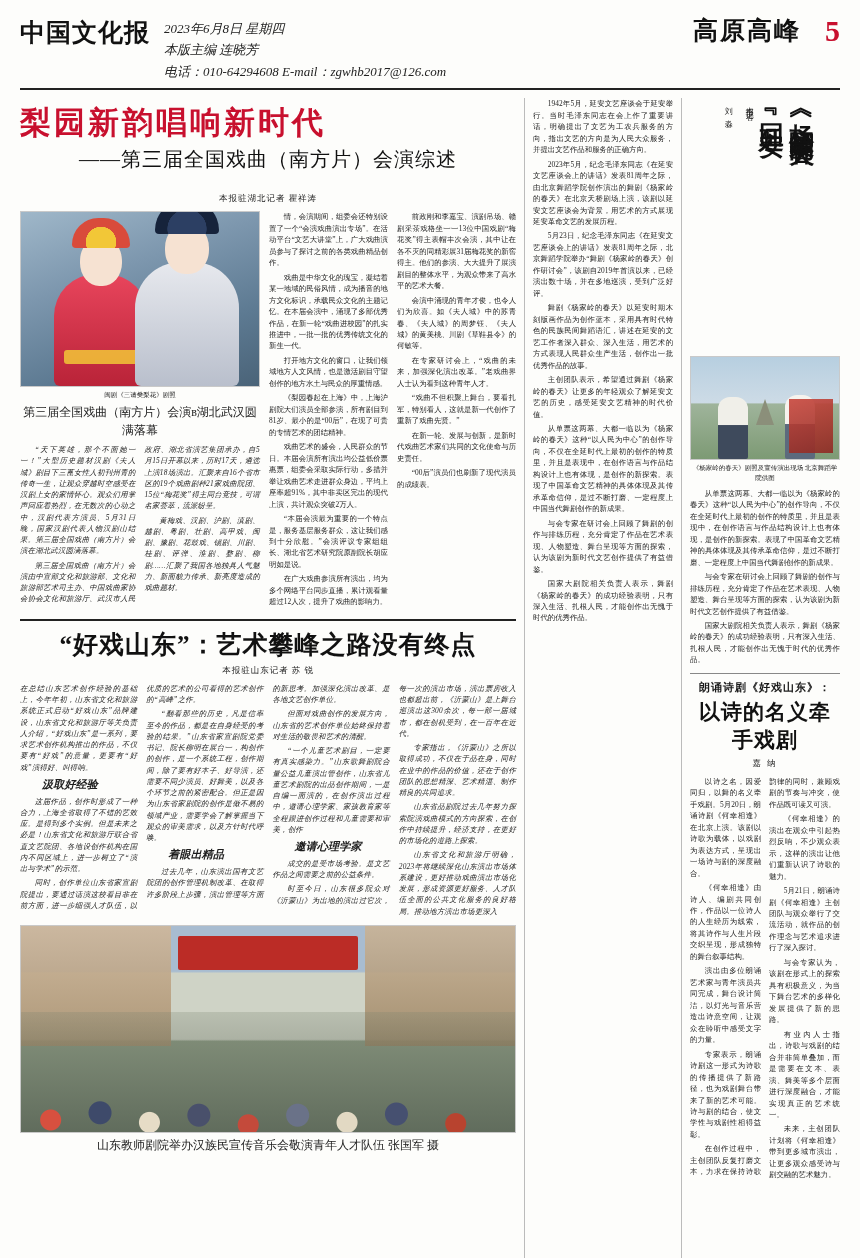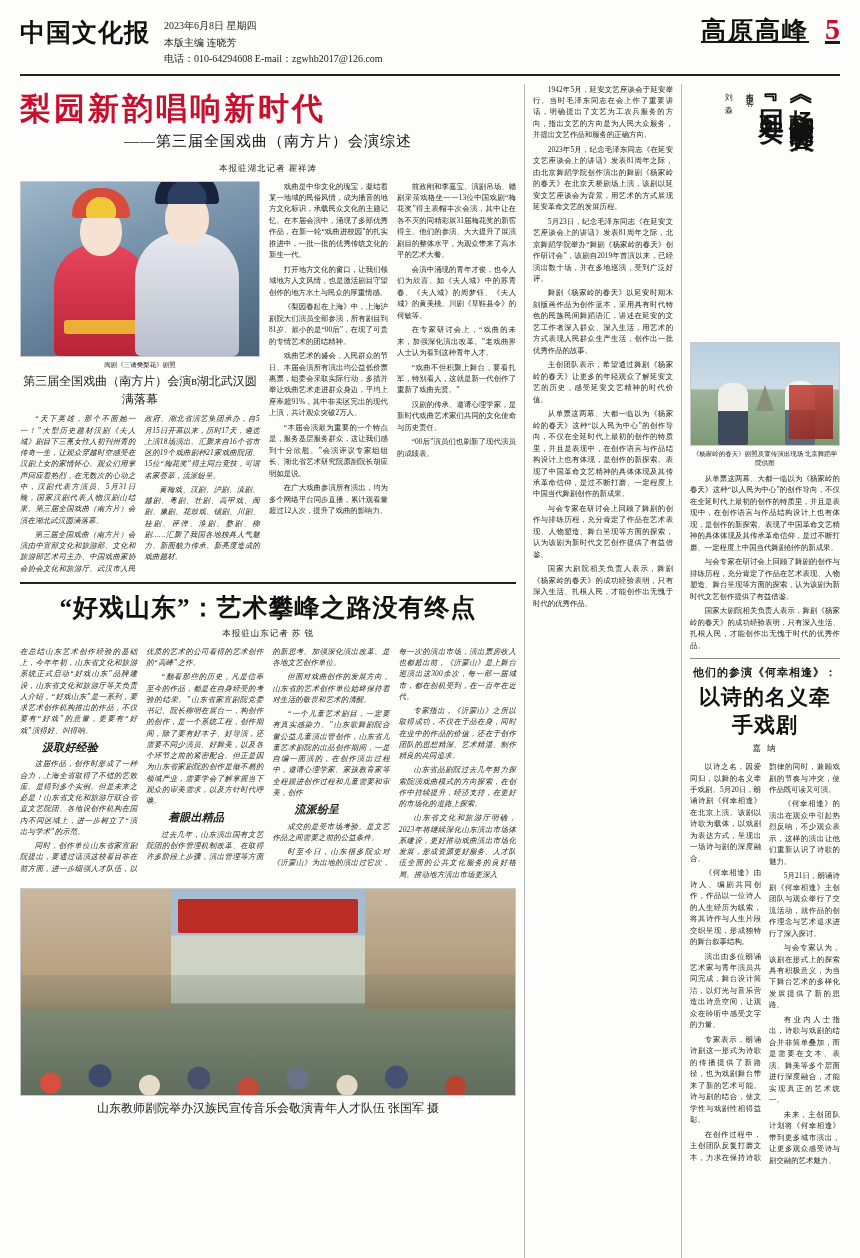--- a/index.html
+++ b/index.html
@@ -36,31 +36,31 @@
   .logo {
     font-family: "Liberation Serif", serif;
     font-size: 25px;
     font-weight: bold;
     letter-spacing: 1px;
     color: #111;
     white-space: nowrap;
     padding-top: 2px;
   }
   .mast-meta {
-    font-size: 10px;
+    font-size: 13px;
     line-height: 1.65;
     color: #222;
     padding-top: 4px;
+    font-style: italic;
   }
   .mast-meta .row { white-space: nowrap; }
   .mast-right {
     display:flex;
-    align-items:flex-start;
-    gap: 16px;
-    text-decoration: underline;
+    align-items:center;
+    gap: 24px;
   }
   .section-title {
     font-size: 25px;
     font-weight: bold;
     letter-spacing: 2px;
     color: #111;
   }
   .page-num {
     font-size: 30px;
     font-weight: bold;
@@ -83,24 +83,24 @@
     text-align:left;
     color:#c8102e;
     font-size: 31px;
     font-weight: bold;
     letter-spacing: 3px;
     margin: 4px 0 2px 0;
     font-family: "Liberation Serif", serif;
   }
   .headline-sub {
     text-align:center;
-    font-size: 15px;
+    font-size: 20px;
     color:#111;
     letter-spacing: 1px;
-    margin-bottom: 12px;
+    margin-bottom: 20px;
   }
   .byline {
     text-align:center;
     font-size: 8.5px;
     color:#222;
     margin-bottom: 6px;
     letter-spacing:1px;
   }
 
   
@@ -326,34 +326,35 @@
             <div class="caption">第三届全国戏曲（南方片）会演в湖北武汉圆满落幕</div>
 
             <div class="textcols" style="column-count:2; margin-top:5px;">
               <p>“天下英雄，那个不面她一一！”大型历史题材汉剧《夫人城》剧目下三蓖女性人初刊州青的传奇一生，让观众穿越时空感受在汉剧上女的家情怀心。观众们用掌声回应着热烈，在无数次的心动之中，汉剧代表方演员、5月31日晚，国家汉剧代表人物汉剧山结果。第三届全国戏曲（南方片）会演在湖北武汉圆满落幕。</p>
               <p>第三届全国戏曲（南方片）会演由中宣部文化和旅游部、文化和旅游部艺术司主办、中国戏曲家协会协会文化和旅游厅、武汉市人民政府、湖北省演艺集团承办，自5月15日开幕以来，历时17天，遴选上演18场演出。汇聚来自16个省市区的19个戏曲剧种21家戏曲院团、15位“梅花奖”得主同台竞技，可谓名家荟萃，流派纷呈。</p>
               <p>黄梅戏、汉剧、沪剧、滇剧、越剧、粤剧、壮剧、高甲戏、闽剧、豫剧、花鼓戏、锡剧、川剧、桂剧、评弹、淮剧、婺剧、柳剧……汇聚了我国各地独具人气魅力、新面貌力传承、新亮度造成的戏曲题材。</p>
             </div>
           </div>
 
           <div style="width:121px;" class="midcol-text">
+            <p>情，会演期间，组委会还特别设置了一个“会演戏曲演出专场”。在活动平台“文艺大讲堂”上，广大戏曲演员参与了探讨之前的各类戏曲精品创作。</p>
             <p>戏曲是中华文化的瑰宝，凝结着某一地域的民俗风情，成为播音的地方文化标识，承载民众文化的主题记忆。在本届会演中，涌现了多部优秀作品，在新一轮“戏曲进校园”的扎实推进中，一批一批的优秀传统文化的新生一代。</p>
             <p>打开地方文化的窗口，让我们领域地方人文风情，也是激活剧目守望创作的地方水土与民众的厚重情感。</p>
             <p>《梨园春起在上海》中，上海沪剧院大们演员全部参演，所有剧目到81岁、最小的是“00后”，在现了可贵的专情艺术的团结精神。</p>
             <p>戏曲艺术的盛会，人民群众的节日。本届会演所有演出均公益低价票惠票，组委会采取实际行动，多措并举让戏曲艺术走进群众身边，平均上座率超91%，其中非卖区完出的现代上演，共计观众突破2万人。</p>
             <p>“本届会演最为重要的一个特点是，服务基层服务群众，这让我们感到十分欣慰。”会演评议专家组组长、湖北省艺术研究院原副院长胡应明如是说。</p>
             <p>在广大戏曲参演所有演出，均为多个网络平台同步直播，累计观看量超过12人次，提升了戏曲的影响力。</p>
           </div>
 
           <div style="width:121px;" class="midcol-text">
             <p>前政刚和李嘉宝、演剧吊场、赣剧采茶戏格坐一一13位中国戏剧“梅花奖”得主表帽丰次会演，其中让在各不灭的同精彩展31届梅花奖的新窖得主。他们的参演、大大提升了展演剧目的整体水平，为观众带来了高水平的艺术大餐。</p>
             <p>会演中涌现的青年才俊，也令人们为欣喜。如《夫人城》中的苏青春、《夫人城》的周梦钰、《夫人城》的黄美桃、川剧《草鞋县令》的何敏等。</p>
             <p>在专家研讨会上，“戏曲的未来，加强深化演出改革。”老戏曲界人士认为看到这种青年人才。</p>
             <p>“戏曲不但积聚上舞台，要看扎军，特别看人，这就是新一代创作了重新了戏曲先贤。”</p>
-            <p>汉剧的传承、邀请心理学家，是新时代戏曲艺术家们共同的文化使命与历史责任。</p>
+            <p>在新一轮、发展与创新，是新时代戏曲艺术家们共同的文化使命与历史责任。</p>
             <p>“00后”演员们也刷新了现代演员的成绩表。</p>
           </div>
         </div>
       </div>
 
       <div class="hr-thick"></div>
 
       <div>
         <div class="headline2">“好戏山东”：艺术攀峰之路没有终点</div>
         <div class="byline">本报驻山东记者    苏  锐</div>
@@ -362,21 +363,21 @@
           <p style="text-indent:0">在总结山东艺术创作经验的基础上，今年年初，山东省文化和旅游系统正式启动“好戏山东”品牌建设，山东省文化和旅游厅等关负责人介绍，“好戏山东”是一系列，要求艺术创作机构推出的作品，不仅要有“好戏”的意量，更要有“好戏”演得好、叫得响。</p>
           <p class="sub-head">汲取好经验</p>
           <p>这届作品，创作时形成了一种合力，上海全省取得了不错的艺效应。是得到多个实例。但是未来之必是！山东省文化和旅游厅联合省直文艺院团、各地设创作机构在国内不同区域上，进一步树立了“演出与学术”的示范。</p>
           <p>同时，创作单位山东省家宣剧院提出，要通过话演这校看目非在前方面，进一步细强人才队伍，以优质的艺术的公司看得的艺术创作的“高峰”之作。</p>
           <p>“翻看那些的历史，凡是信率至今的作品，都是在自身经受的考验的结果。”山东省家宣剧院党委书记、院长柳明在展台一，构创作的创作，是一个系统工程，创作期间，除了要有好本子、好导演，还需要不同少演员、好舞美，以及各个环节之前的紧密配合。但正是因为山东省家剧院的创作是做不易的领域产业，需要学会了解掌握当下观众的审美需求，以及方针时代呼唤。</p>
           <p></p>
           <p class="sub-head">着眼出精品</p>
           <p>过去几年，山东演出国有文艺院团的创作管理机制改革、在取得许多阶段上步骤，演出管理等方面的新思考。加强深化演出改革、是各地文艺创作单位。</p>
           <p>但面对戏曲创作的发展方向，山东省的艺术创作单位始终保持着对生活的敬畏和艺术的清醒。</p>
           <p>“一个儿童艺术剧目，一定要有真实感染力。”山东歌舞剧院合量公益儿童演出管创作，山东省儿童艺术剧院的出品创作期间，一是自编一面演的，在创作演出过程中，邀请心理学家、家孩教育家等全程跟进创作过程和儿童需要和审美，创作</p>
-          <p class="sub-head">流派纷呈</p>
+          <p class="sub-head">邀请心理学家</p>
           <p>成交的是受市场考验。是文艺作品之间需要之前的公益条件。</p>
           <p>时至今日，山东很多院众对《沂蒙山》为出地的演出过它次，每一次的演出市场，演出票房收入也都超出前，《沂蒙山》是上舞台巡演出这300余次，每一部一届城市，都在创机受到，在一百年在近代。</p>
           <p>专家指出，《沂蒙山》之所以取得成功，不仅在于品在身，同时在业中的作品的价值，还在于创作团队的思想精深、艺术精湛、制作精良的共同追求。</p>
           <p>山东省品剧院过去几年努力探索院演戏曲模式的方向探索，在创作中持续提升，经济支持，在更好的市场化的道路上探索。</p>
           <p>山东省文化和旅游厅明确，2023年将继续深化山东演出市场体系建设，更好推动戏曲演出市场化发展，形成资源更好服务、人才队伍全面的公共文化服务的良好格局。推动地方演出市场更深入</p>
         </div>
 
         <div class="photo orchestra-photo" style="margin-top:8px;">
           <div class="bldg-l"></div>
           <div class="bldg-r"></div>
@@ -419,21 +420,21 @@
         <div class="rightcol-text" style="margin-top:5px;">
           <p>从单票这两幕、大都一临以为《杨家岭的春天》这种“以人民为中心”的创作导向，不仅在全延时代上最初的创作的特质里，并且是表现中，在创作语言与作品结构设计上也有体现，是创作的新探索。表现了中国革命文艺精神的具体体现及其传承革命信仰，是过不断打磨、一定程度上中国当代舞剧创作的新成果。</p>
           <p>与会专家在研讨会上回顾了舞剧的创作与排练历程，充分肯定了作品在艺术表现、人物塑造、舞台呈现等方面的探索，认为该剧为新时代文艺创作提供了有益借鉴。</p>
           <p>国家大剧院相关负责人表示，舞剧《杨家岭的春天》的成功经验表明，只有深入生活、扎根人民，才能创作出无愧于时代的优秀作品。</p>
         </div>
       </div>
 
       <div class="hr-thin"></div>
 
       <div>
-        <div style="font-size:11px; font-weight:bold; text-align:center; letter-spacing:1px;">他们的参演《何幸相逢》：</div>
+        <div style="font-size:11px; font-weight:bold; text-align:center; letter-spacing:1px;">朗诵诗剧《好戏山东》：</div>
         <div class="headline3">以诗的名义牵手戏剧</div>
         <div class="author-right">嘉  纳</div>
 
         <div class="rightcol-text" style="column-count:2; column-gap:8px;">
           <p>以诗之名，因爱同归，以舞的名义牵手戏剧。5月20日，朗诵诗剧《何幸相逢》在北京上演。该剧以诗歌为载体，以戏剧为表达方式，呈现出一场诗与剧的深度融合。</p>
           <p>《何幸相逢》由诗人、编剧共同创作，作品以一位诗人的人生经历为线索，将其诗作与人生片段交织呈现，形成独特的舞台叙事结构。</p>
           <p>演出由多位朗诵艺术家与青年演员共同完成，舞台设计简洁，以灯光与音乐营造出诗意空间，让观众在聆听中感受文字的力量。</p>
           <p>专家表示，朗诵诗剧这一形式为诗歌的传播提供了新路径，也为戏剧舞台带来了新的艺术可能。诗与剧的结合，使文学性与戏剧性相得益彰。</p>
           <p>在创作过程中，主创团队反复打磨文本，力求在保持诗歌韵律的同时，兼顾戏剧的节奏与冲突，使作品既可读又可演。</p>
           <p>《何幸相逢》的演出在观众中引起热烈反响，不少观众表示，这样的演出让他们重新认识了诗歌的魅力。</p>

